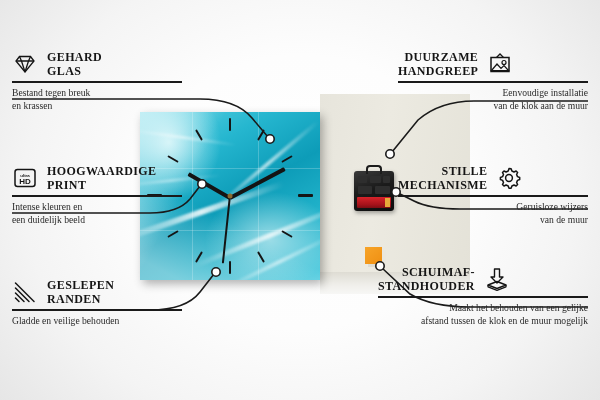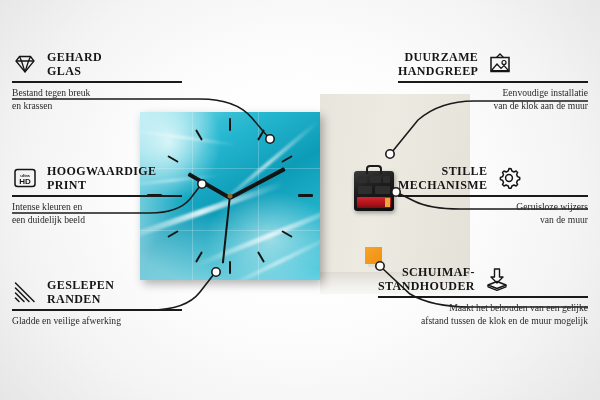--- a/index.html
+++ b/index.html
@@ -247,21 +247,21 @@
               <path d="M3.5,19 L7,22.5"></path>
         </g>
           </svg>
       </span>
       <div>
         <div class="title">GESLEPEN</div>
         <div class="title">RANDEN</div>
       </div>
     </div>
     <div class="rule"></div>
-    <div class="desc">Gladde en veilige afwerking</div>
+    <div class="desc">Gladde en veilige behouden</div>
   </div>
 
   <div class="callout right-co" style="right:12px; top:50px; width:190px;">
     <div class="head">
       <div>
         <div class="title">DUURZAME</div>
         <div class="title">HANDGREEP</div>
       </div>
       <span class="ico">
         <svg viewBox="0 0 26 26">

